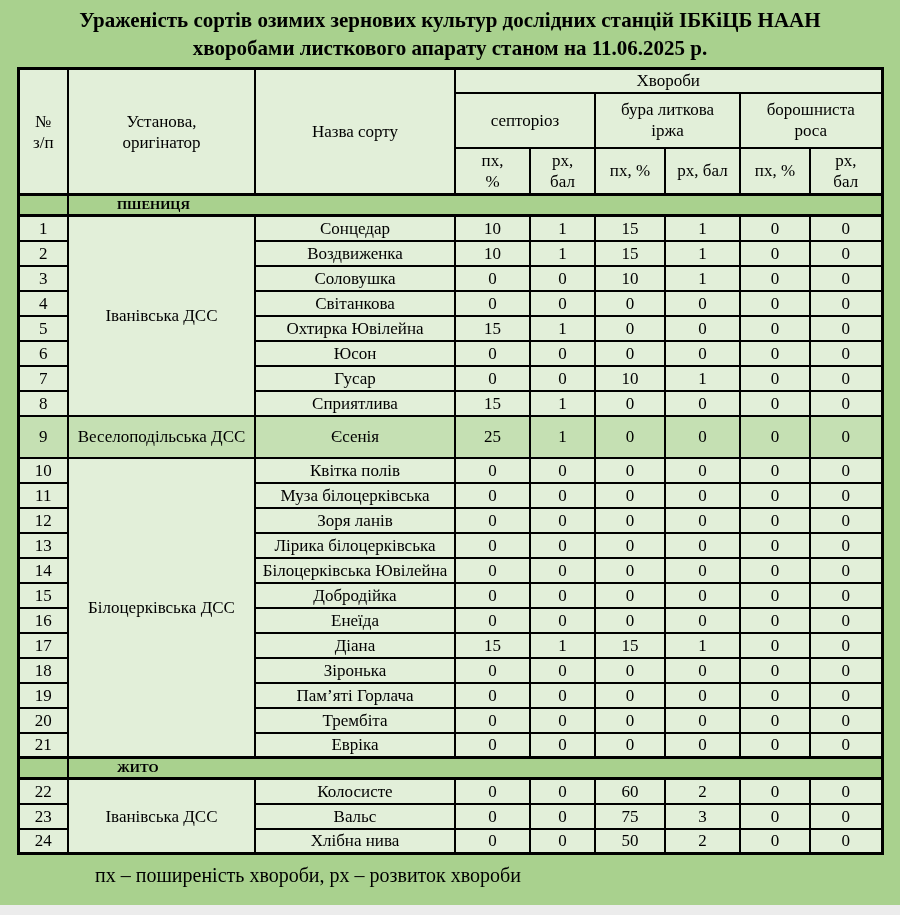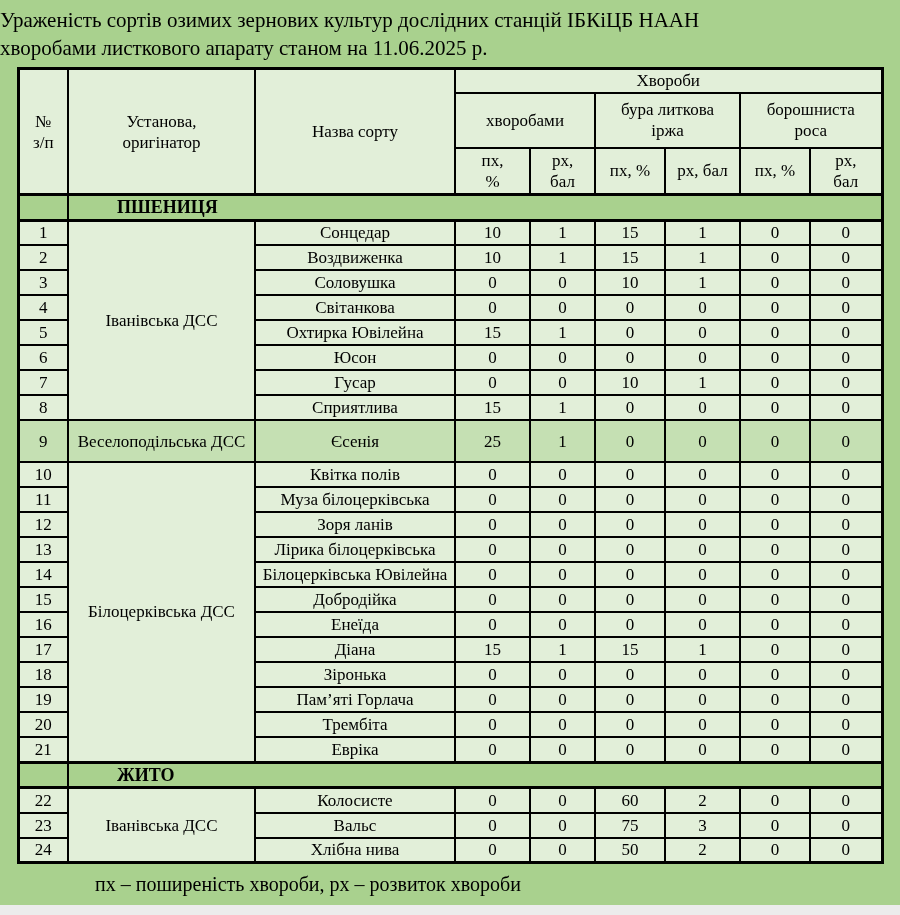--- a/index.html
+++ b/index.html
@@ -15,21 +15,22 @@
   body{
     width:900px;height:915px;
     background:var(--page-bg);
     font-family:"Liberation Serif", serif;
     color:#000;
     position:relative;
     overflow:hidden;
   }
   .title{
     white-space:pre-line;
-    font-weight:normal;
+    text-align:center;
+    font-weight:bold;
     font-size:21px;
     line-height:1.32;
     padding-top:7px;
   }
   table{
     border-collapse:collapse;
     table-layout:fixed;
     width:864px;
     margin:5px auto 0 auto;
     border:3px solid var(--border-color);
@@ -53,21 +54,21 @@
   tbody tr.section-row{height:21px;}
   tbody tr.section-row td{
     background:var(--section-bg);
     border-top:3px solid var(--border-color);
     border-bottom:3px solid var(--border-color);
   }
   tbody tr.section-row td.section-name{
     text-align:left;
     padding-left:48px;
     font-weight:bold;
-    font-size:18px;
+    font-size:13px;
   }
   tbody tr.highlight-row{height:42px;}
   tbody tr.highlight-row td{background:var(--highlight-bg);}
   .note{
     font-size:20px;
     line-height:29px;
     margin-top:6px;
   }
   .note .line1{margin-left:45px;}
   .note .line2{margin-left:95px;}
@@ -99,21 +100,21 @@
   <thead>
     <tr class="h1">
       <th rowspan="3">№
 з/п</th>
       <th rowspan="3">Установа,
 оригінатор</th>
       <th rowspan="3">Назва сорту</th>
       <th colspan="6">Хвороби</th>
     </tr>
     <tr class="h2">
-      <th colspan="2">хворобами</th>
+      <th colspan="2">септоріоз</th>
       <th colspan="2">бура литкова
 іржа</th>
       <th colspan="2">борошниста
 роса</th>
     </tr>
     <tr class="h3">
       <th>пх,
 %</th>
       <th>рх,
 бал</th>

